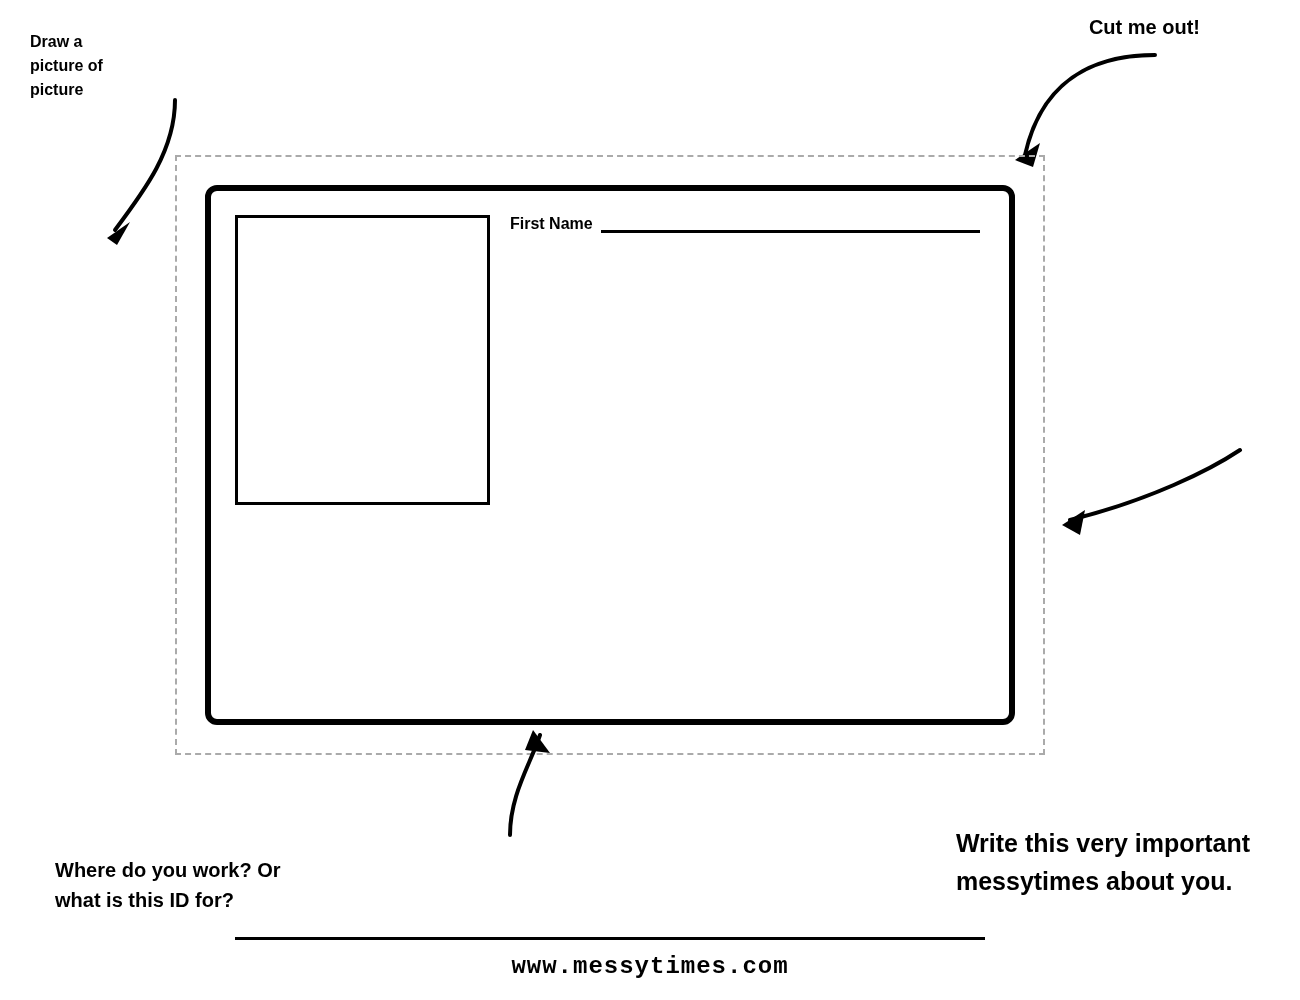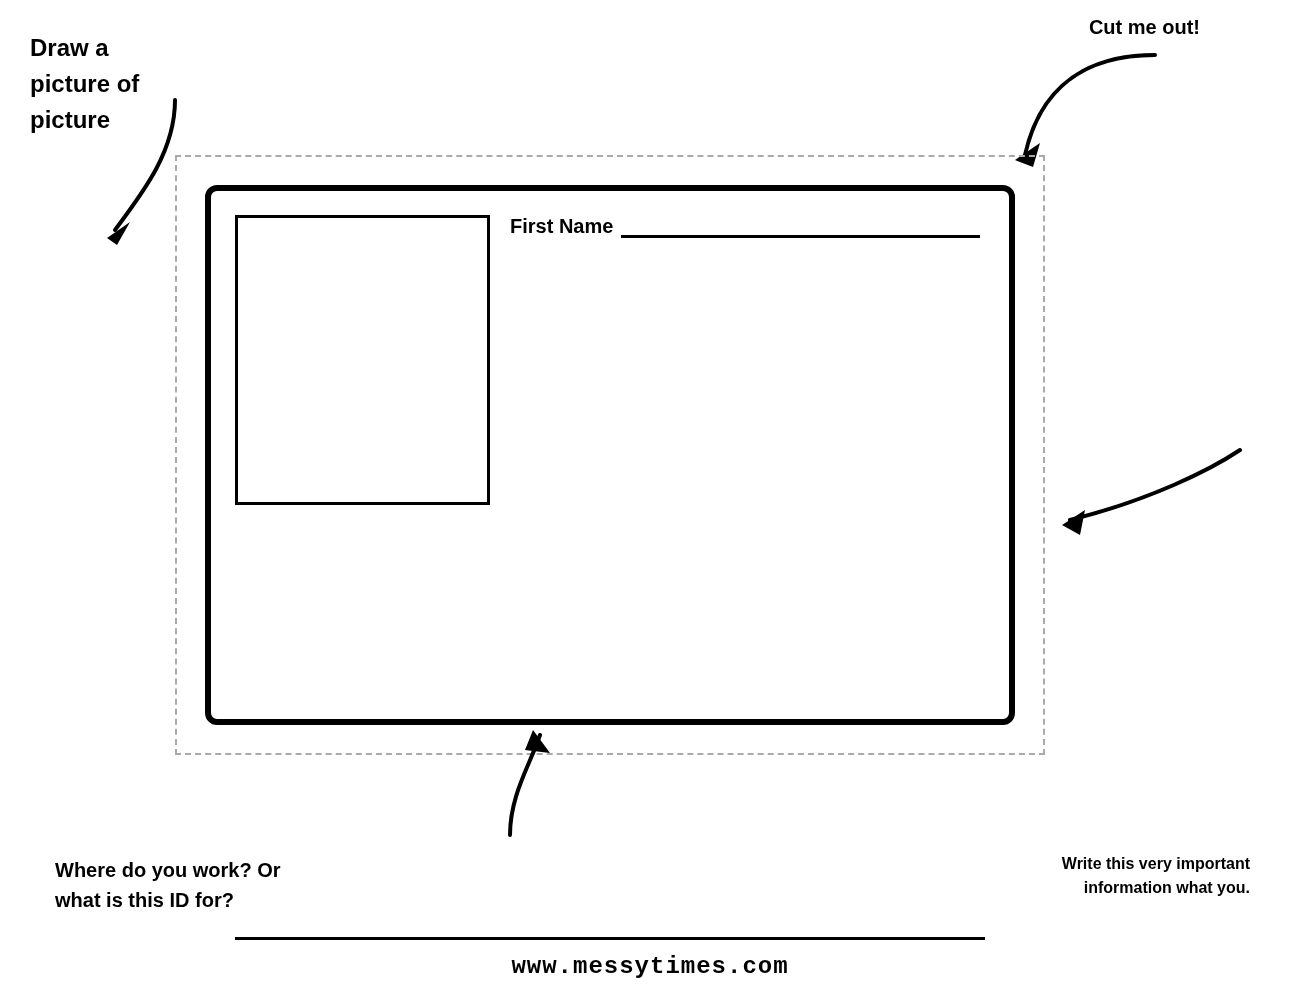--- a/index.html
+++ b/index.html
@@ -15,21 +15,21 @@
       font-family: 'Courier New', Courier, monospace;
       position: relative;
       overflow: hidden;
     }
 
     
     .top-left-text {
       position: absolute;
       top: 30px;
       left: 30px;
-      font-size: 24px;
+      font-size: 16px;
       font-weight: bold;
       line-height: 1.5;
       font-family: 'Arial Black', Arial, sans-serif;
     }
 
     
     .cut-me-out {
       position: absolute;
       top: 16px;
       right: 100px;
@@ -80,21 +80,21 @@
       width: 470px;
     }
 
     .field-row {
       display: flex;
       align-items: flex-end;
       margin-bottom: 28px;
     }
 
     .field-label {
-      font-size: 20px;
+      font-size: 16px;
       font-weight: bold;
       font-family: 'Arial Black', Arial, sans-serif;
       white-space: nowrap;
       margin-right: 8px;
     }
 
     .field-line {
       flex: 1;
       border-bottom: 3px solid #000000;
       height: 4px;
@@ -120,26 +120,26 @@
       font-family: 'Arial Black', Arial, sans-serif;
       line-height: 1.5;
       max-width: 280px;
     }
 
     
     .bottom-right-text {
       position: absolute;
       bottom: 100px;
       right: 50px;
-      font-size: 16px;
+      font-size: 25px;
       font-weight: bold;
       font-family: 'Arial Black', Arial, sans-serif;
       line-height: 1.5;
       max-width: 320px;
-      text-align: right;
+      text-align: left;
     }
 
     
     .footer-website {
       position: absolute;
       bottom: 20px;
       left: 50%;
       transform: translateX(-50%);
       font-size: 24px;
       font-weight: bold;
@@ -208,16 +208,16 @@
   <polygon points="12,85 35,70 30,95" fill="#000"></polygon>
 </svg>
 
 <div class="bottom-left-text">
   <span>Where do you work? Or</span><br>
   <span>what is this ID for?</span>
 </div>
 
 <div class="bottom-right-text">
   <span>Write this very important</span><br>
-  <span>information what you.</span>
+  <span>messytimes about you.</span>
 </div>
 
 <div class="footer-website">www.messytimes.com</div>
 
 </body></html>

